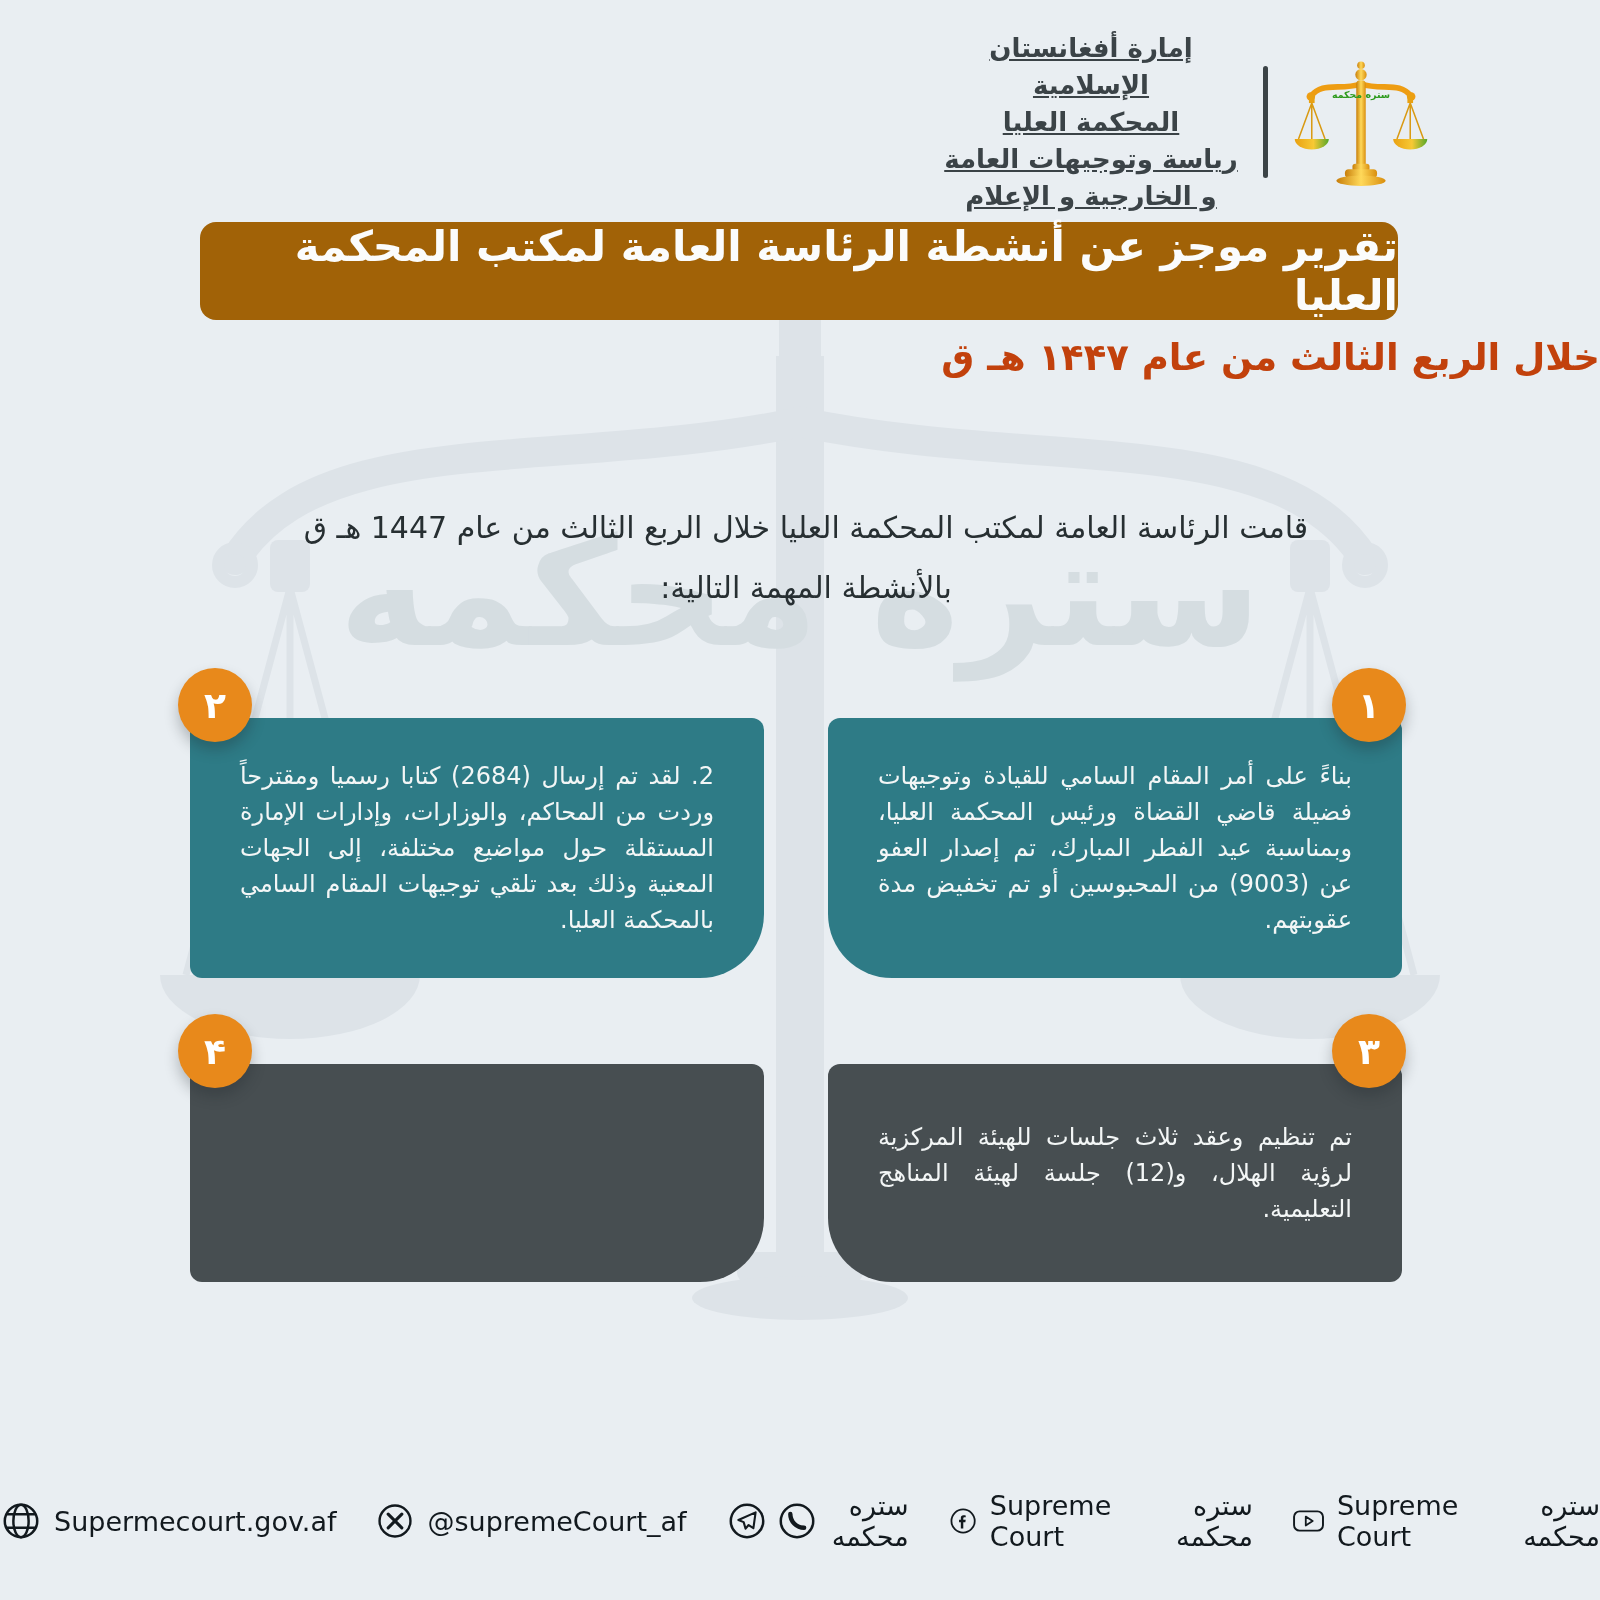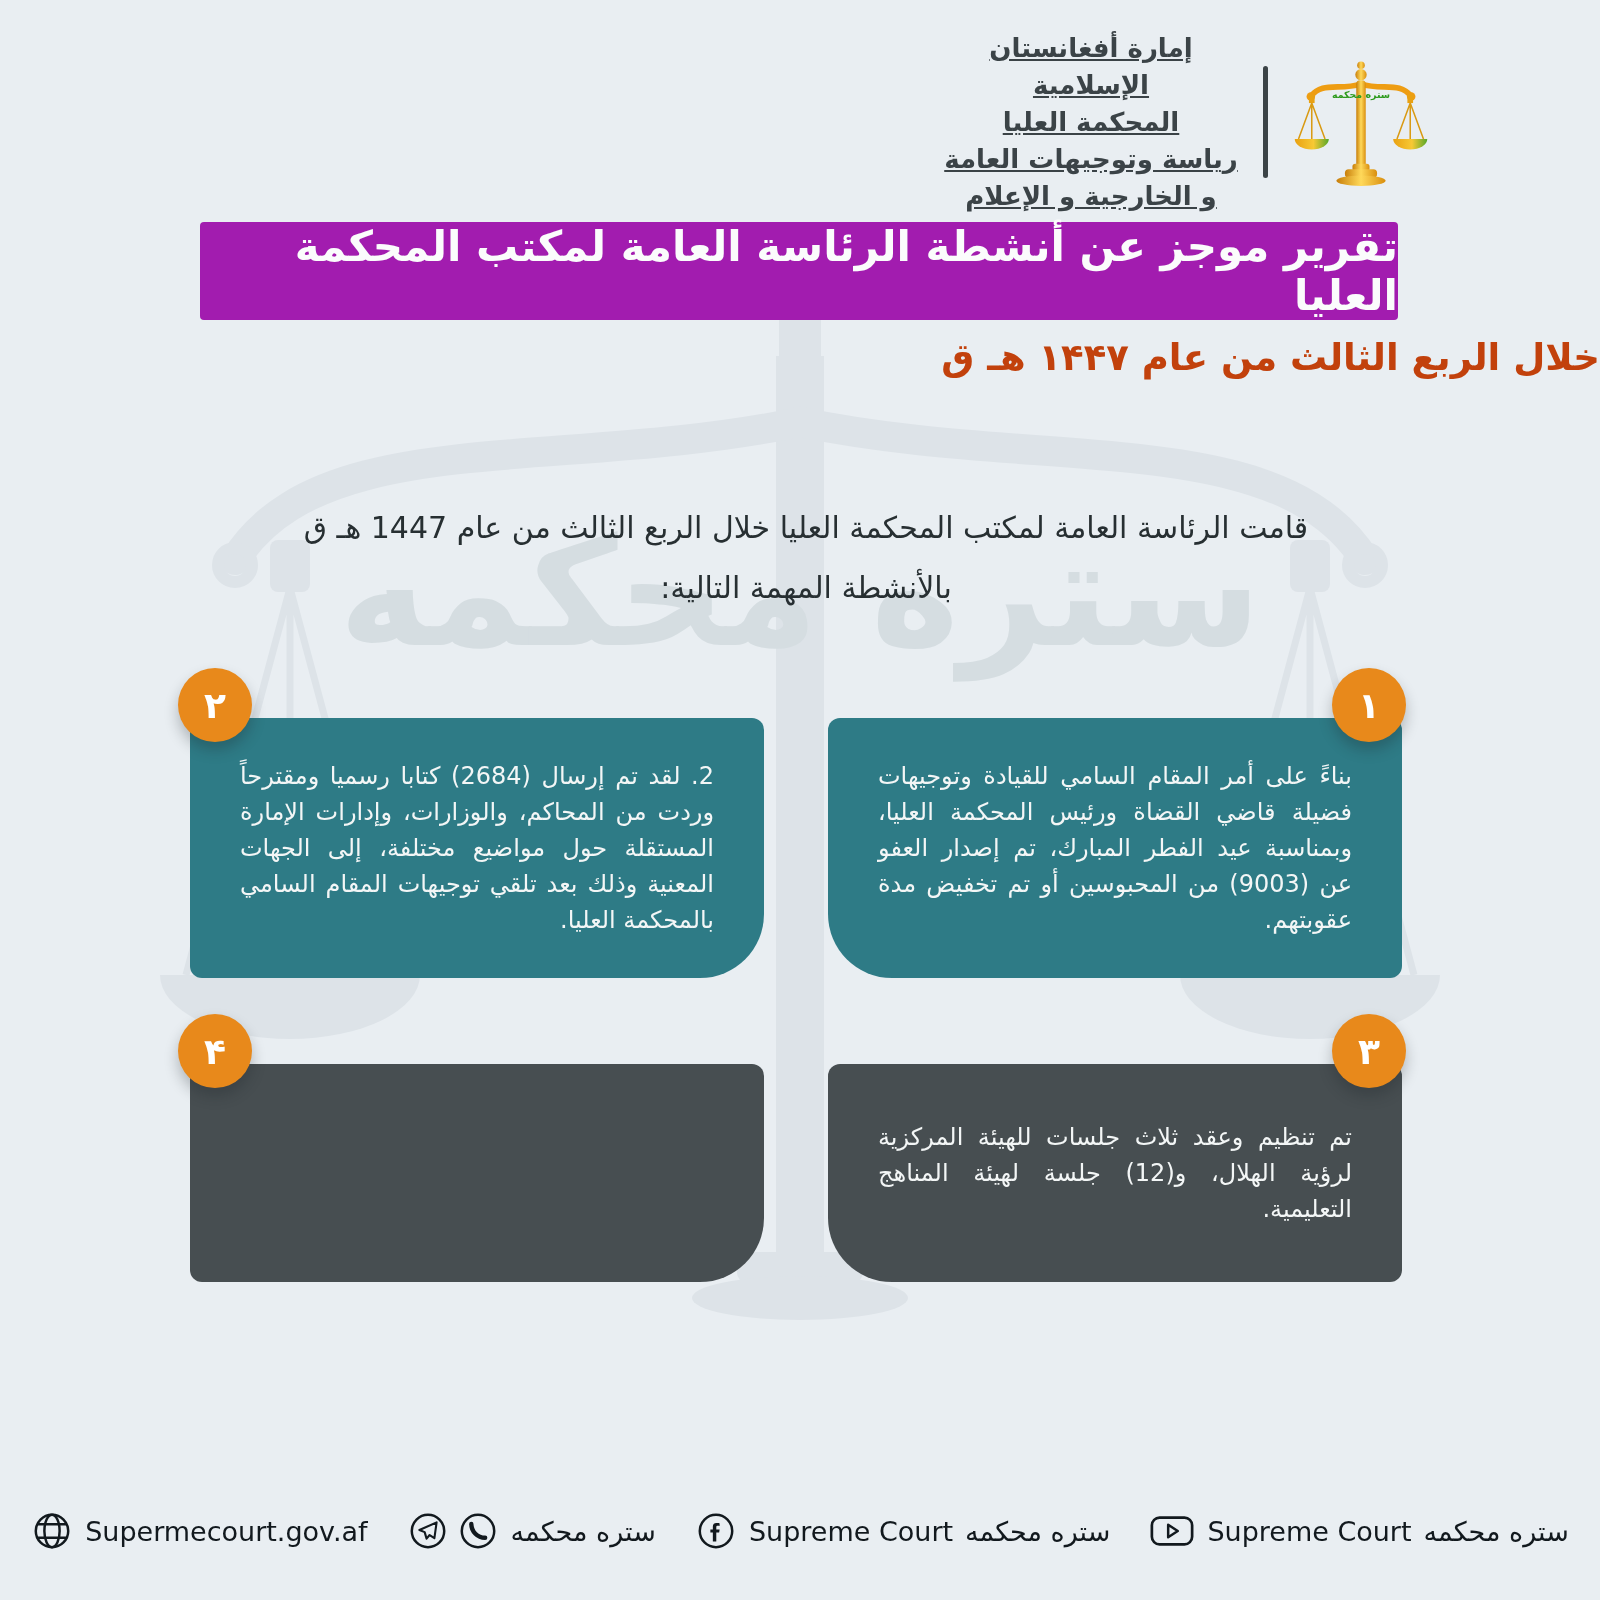--- a/index.html
+++ b/index.html
@@ -19,21 +19,21 @@
   .org-text{
     text-align:center;direction:rtl;
     font-weight:bold;color:#3B4347;font-size:26px;line-height:1.42;
     max-width:300px;
     text-decoration:underline;
   }
   .divider{width:5px;height:112px;background:#3B4347;border-radius:3px;}
   
   .title-banner{
     position:absolute;left:200px;right:202px;top:222px;min-height:88px;z-index:2;
-    background:#a21caf;border-radius:4px;
+    background:#a16207;border-radius:16px;
     display:flex;align-items:center;justify-content:center;
   }
   .title-banner h1{
     margin:0;direction:rtl;color:#FBFCFC;font-size:42px;font-weight:bold;
   }
   .subtitle{
     position:absolute;left:0;right:0;top:336px;z-index:2;
     text-align:right;direction:rtl;
     font-size:37px;font-weight:bold;color:#c2410c;margin:0;
   }
@@ -179,20 +179,27 @@
     <svg width="42" height="42" viewBox="0 0 44 44">
       <g fill="none" stroke="#12191E" stroke-width="2.6">
         <circle cx="22" cy="22" r="17"></circle>
         <ellipse cx="22" cy="22" rx="8" ry="17"></ellipse>
         <path d="M6.5 15h31M6.5 29h31"></path>
       </g>
     </svg>
     <span>Supermecourt.gov.af</span>
   </div>
 
+  <div class="f-item">
+    <svg width="40" height="40" viewBox="0 0 44 44">
+      <circle cx="22" cy="22" r="17" fill="none" stroke="#12191E" stroke-width="2.6"></circle>
+      <path d="M14.5 14.5 L29.5 29.5 M29.5 14.5 L14.5 29.5" stroke="#12191E" stroke-width="3.4" stroke-linecap="round"></path>
+    </svg>
+    <span>@supremeCourt_af</span>
+  </div>
 
   <div class="f-item">
     <span class="icon-pair">
       <svg width="42" height="42" viewBox="0 0 44 44">
         <circle cx="22" cy="22" r="17" fill="none" stroke="#12191E" stroke-width="2.6"></circle>
         <path d="M31 13 L13 21 l5.5 2.2 2 6.8 3.2-3.8 5 3.3 Z" fill="none" stroke="#12191E" stroke-width="2.2" stroke-linejoin="round"></path>
       </svg>
       <svg width="42" height="42" viewBox="0 0 44 44">
         <circle cx="22" cy="22" r="17" fill="none" stroke="#12191E" stroke-width="2.6"></circle>
         <path d="M15 14.6 a14.5 14.5 0 0 0 14.5 14.5" fill="none" stroke="#12191E" stroke-width="4.6" stroke-linecap="round"></path>

